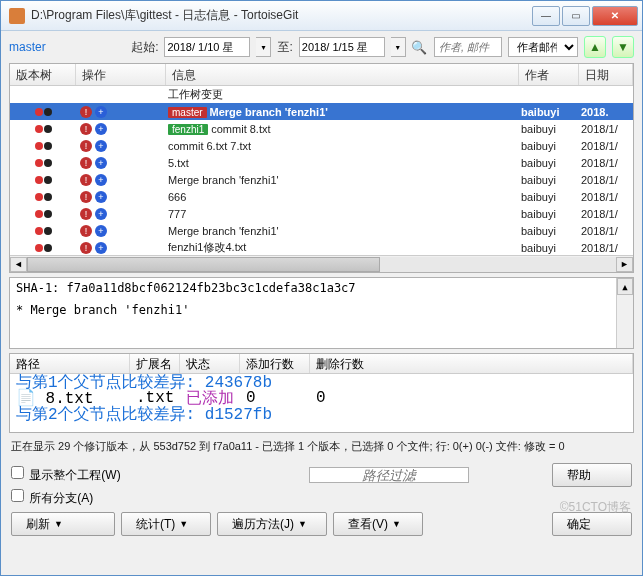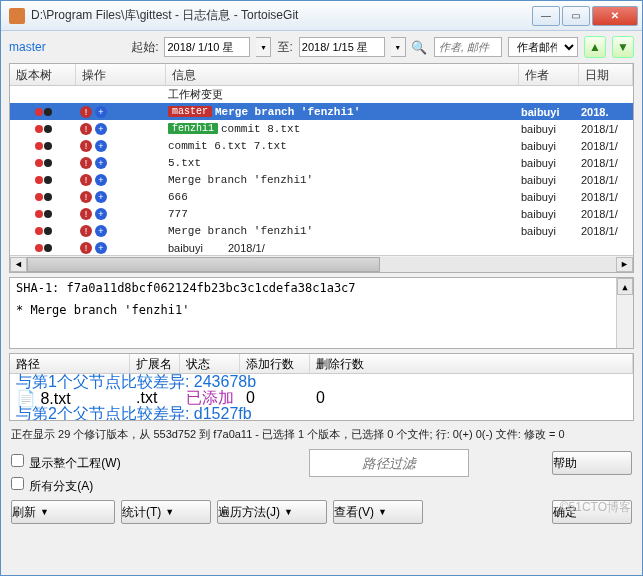--- a/index.html
+++ b/index.html
@@ -19,62 +19,62 @@
 .date-spin { width: 15px; height: 20px; border: 1px solid #b0b0b0; border-left: none; background: #f4f4f4; display: inline-flex; align-items: center; justify-content: center; font-size: 8px; }
 .author-inp { width: 68px; height: 20px; border: 1px solid #b0b0b0; background: #fff; padding: 0 4px; font-size: 11px; }
 .gbtn { width: 22px; height: 22px; border: 1px solid #8fa; background: linear-gradient(#f8fff0,#d4f5b8); display: flex; align-items: center; justify-content: center; color: #2a7a1a; border-radius: 3px; }
 .main { flex: 1; display: flex; flex-direction: column; padding: 0 8px 6px; gap: 4px; overflow: hidden; }
 .panel { border: 1px solid #b0b0b0; background: #fff; display: flex; flex-direction: column; overflow: hidden; }
 .log-panel { height: 210px; }
 .log-head { display: flex; height: 22px; background: linear-gradient(#fdfdfd,#ececec); border-bottom: 1px solid #ccc; font-size: 12px; color: #333; }
 .log-head > div { padding: 3px 6px; border-right: 1px solid #d8d8d8; }
 .col-graph { width: 66px; }
 .col-act { width: 90px; }
-.col-msg { flex: 1; font-family: Liberation Mono, monospace; }
+.col-msg { flex: 1; }
 .col-auth { width: 60px; }
 .col-date { width: 54px; }
 .log-body { flex: 1; overflow: hidden; position: relative; }
 .log-row { display: flex; height: 17px; align-items: center; font-size: 11px; color: #222; }
 .log-row.sel { background: #3874d1; color: #fff; }
 .log-row .col-graph { display: flex; align-items: center; justify-content: center; gap: 1px; }
 .log-row .col-act { display: flex; align-items: center; gap: 3px; padding-left: 4px; }
-.log-row .col-msg { padding-left: 2px; overflow: hidden; white-space: nowrap; display: flex; align-items: flex-start; gap: 3px; }
+.log-row .col-msg { padding-left: 2px; overflow: hidden; white-space: nowrap; display: flex; align-items: flex-end; gap: 3px; }
 .log-row .col-auth { padding-left: 2px; }
 .log-row .col-date { padding-left: 2px; }
 .badge { padding: 0 4px; font-size: 10px; color: #fff; border-radius: 1px; }
 .badge-master { background: #c23030; }
 .badge-fenzhi { background: #2ea043; }
 .ic { width: 12px; height: 12px; border-radius: 50%; display: inline-flex; align-items: center; justify-content: center; font-size: 9px; color: #fff; }
 .ic-info { background: #c03030; }
 .ic-plus { background: #2a5fd8; }
 .dot { width: 8px; height: 8px; border-radius: 50%; display: inline-block; }
 .dot-r { background: #d33; }
 .dot-k { background: #222; }
 .hscroll { height: 17px; background: #f0f0f0; border-top: 1px solid #ccc; display: flex; align-items: center; }
 .hscroll .arr { width: 17px; height: 15px; border: 1px solid #bbb; background: #eaeaea; display: flex; align-items: center; justify-content: center; font-size: 9px; }
 .hscroll .track { flex: 1; height: 15px; background: #e8e8e8; position: relative; }
 .hscroll .thumb { position: absolute; left: 0; width: 60%; height: 100%; background: linear-gradient(#d8d8d8,#c4c4c4); border: 1px solid #aaa; }
 .detail-panel { height: 72px; padding: 3px 6px; font-family: Consolas, monospace; font-size: 12px; background: #fff; position: relative; }
 .detail-panel .vscroll { position: absolute; right: 0; top: 0; bottom: 0; width: 17px; background: #f0f0f0; border-left: 1px solid #ccc; }
 .detail-panel .vscroll .arr { height: 17px; border: 1px solid #bbb; background: #eaeaea; display: flex; align-items: center; justify-content: center; font-size: 9px; }
-.files-panel { height: 68px; }
+.files-panel { height: 80px; font-family: Liberation Mono, monospace; }
 .files-head { display: flex; height: 20px; background: linear-gradient(#fdfdfd,#ececec); border-bottom: 1px solid #ccc; font-size: 12px; }
 .files-head > div { padding: 2px 6px; border-right: 1px solid #d8d8d8; }
 .fc-path { width: 120px; } .fc-ext { width: 50px; } .fc-stat { width: 60px; } .fc-add { width: 70px; } .fc-del { flex: 1; }
 .file-row { display: flex; height: 16px; font-size: 16px; align-items: center; }
 .file-row > div { padding: 0 6px; }
 .file-row.parent { color: #1a6fd8; }
 .file-row .fc-path { width: 120px; } .file-row .fc-ext { width: 50px; } .file-row .fc-stat { width: 60px; color: #b030b0; } .file-row .fc-add { width: 70px; } .file-row .fc-del { flex: 1; }
 .status-line { font-size: 11px; padding: 2px 2px; color: #222; }
 .bottom { padding: 2px 2px 6px; }
 .chk-row { display: flex; align-items: center; gap: 6px; padding: 1px 0; }
 .chk-row input { margin-right: 2px; }
-.path-filter { position: absolute; left: 300px; width: 160px; height: 28px; border: 1px solid #b0b0b0; text-align: center; font-style: italic; color: #7f1d1d; background: #fff; }
+.path-filter { position: absolute; left: 300px; width: 160px; height: 16px; border: 1px solid #b0b0b0; text-align: center; font-style: italic; color: #7f1d1d; background: #fff; }
 .btn-row { display: flex; gap: 6px; padding-top: 4px; align-items: center; }
-.bbtn { height: 24px; padding: 0 0; border: 1px solid #9a9a9a; background: linear-gradient(#fdfdfd,#e3e3e3); border-radius: 2px; font-size: 12px; display: inline-flex; align-items: center; }
+.bbtn { height: 24px; padding: 0 14px; border: 1px solid #9a9a9a; background: linear-gradient(#fdfdfd,#e3e3e3); border-radius: 2px; font-size: 12px; display: inline-flex; align-items: center; }
 .ddarr { margin-left: 4px; font-size: 9px; }
 .watermark { position: absolute; right: 12px; bottom: 60px; color: #bbb; font-size: 12px; pointer-events: none; }
 </style>
 </head>
 <body>
 
 <div class="window">
   <div class="titlebar">
     <div class="titlebar-icon"></div>
     <div class="titlebar-text">D:\Program Files\库\gittest - 日志信息 - TortoiseGit</div>
@@ -244,20 +244,23 @@
           </div>
           <div class="log-row">
             <div class="col-graph">
               <span class="dot dot-r"></span>
               <span class="dot dot-k"></span>
             </div>
             <div class="col-act">
               <span class="ic ic-info">!</span>
               <span class="ic ic-plus">+</span>
             </div>
+            <div class="col-msg">
+              <span> fenzhi1修改4.txt</span>
+            </div>
             <div class="col-auth">baibuyi</div>
             <div class="col-date">2018/1/</div>
           </div>
         </div>
       <div class="hscroll">
         <div class="arr">◄</div>
         <div class="track">
             <div class="thumb"></div>
           </div>
         <div class="arr">►</div>

